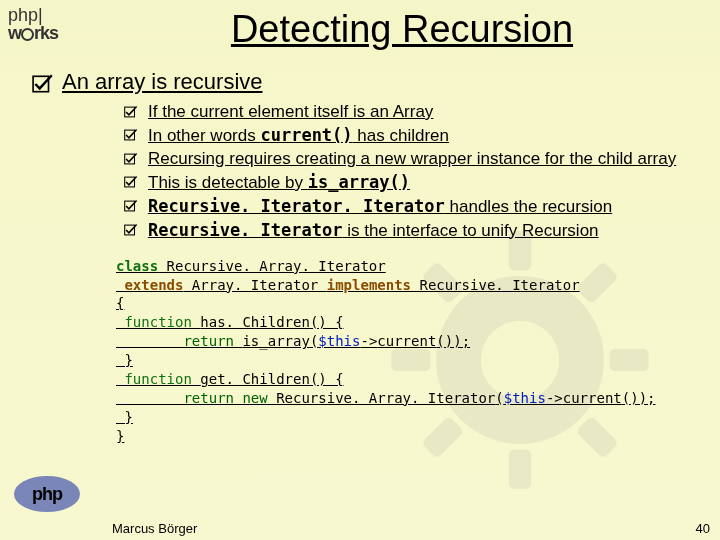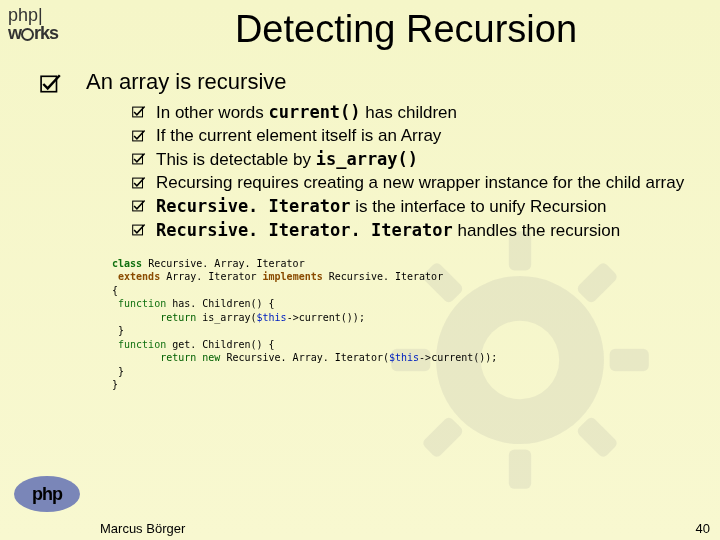--- a/index.html
+++ b/index.html
@@ -57,38 +57,39 @@
   .bottom-logo span {
     color: #000;
     font-weight: bold;
     font-size: 18px;
     font-family: Arial, sans-serif;
     letter-spacing: -1px;
   }
   .content {
     position: absolute;
     top: 0;
-    left: 108px;
+    left: 100px;
     right: 0;
     padding-right: 16px;
     z-index: 1;
+    text-decoration: underline;
   }
   .title {
     font-size: 38px;
     font-family: Verdana, sans-serif;
     color: #000;
     text-align: center;
     margin-top: 8px;
     margin-bottom: 18px;
     font-weight: normal;
   }
   .main-point {
     display: flex;
     align-items: flex-start;
-    gap: 24px;
+    gap: 8px;
     margin-bottom: 6px;
   }
   .check-big {
     width: 22px;
     height: 22px;
     flex-shrink: 0;
     margin-top: 4px;
     margin-left: -68px;
   }
   .main-text {
@@ -116,36 +117,36 @@
     font-size: 17px;
     color: #000;
   }
   .mono {
     font-family: "Lucida Console", Consolas, monospace;
     font-weight: bold;
   }
   .bold { font-weight: bold; }
   .code-block {
     margin-top: 14px;
-    margin-left: 4px;
+    margin-left: 16px;
     font-family: "Lucida Console", Consolas, monospace;
-    font-size: 10px;
+    font-size: 14px;
     line-height: 1.35;
     color: #000;
     white-space: pre;
   }
   .kw-class { color: #107010; font-weight: bold; }
   .kw-ext { color: #8a4b00; font-weight: bold; }
   .kw-func { color: #107010; }
   .kw-return { color: #006000; }
   .type-blue { color: #0020c0; }
   .footer {
     position: absolute;
     bottom: 4px;
-    left: 100px;
+    left: 112px;
     right: 10px;
     display: flex;
     justify-content: flex-start;
     font-size: 13px;
     color: #000;
     z-index: 2;
   }
   .footer .center { position: absolute; left: 0; right: 0; text-align: center; margin-top: 44px; }
   .footer .right { margin-left: auto; }
 </style>
@@ -189,61 +190,61 @@
     <div class="main-text">An array is recursive</div>
   </div>
 
   <div class="sub-list">
 
     <div class="sub-item">
       <svg class="check-small" viewBox="0 0 20 20">
           <rect x="1" y="3" width="14" height="14" fill="none" stroke="#000" stroke-width="1.5"></rect>
           <path d="M3 10 L7 14 L18 2" fill="none" stroke="#000" stroke-width="2.2"></path>
         </svg>
+      <div class="sub-text">If the current element itself is an Array</div>
+    </div>
+
+    <div class="sub-item">
+      <svg class="check-small" viewBox="0 0 20 20">
+          <rect x="1" y="3" width="14" height="14" fill="none" stroke="#000" stroke-width="1.5"></rect>
+          <path d="M3 10 L7 14 L18 2" fill="none" stroke="#000" stroke-width="2.2"></path>
+        </svg>
       <div class="sub-text"><span>In other words </span><span class="mono">current()</span><span> has children</span></div>
     </div>
 
     <div class="sub-item">
       <svg class="check-small" viewBox="0 0 20 20">
           <rect x="1" y="3" width="14" height="14" fill="none" stroke="#000" stroke-width="1.5"></rect>
           <path d="M3 10 L7 14 L18 2" fill="none" stroke="#000" stroke-width="2.2"></path>
         </svg>
-      <div class="sub-text">If the current element itself is an Array</div>
+      <div class="sub-text">Recursing requires creating a new wrapper instance for the child array</div>
     </div>
 
     <div class="sub-item">
       <svg class="check-small" viewBox="0 0 20 20">
           <rect x="1" y="3" width="14" height="14" fill="none" stroke="#000" stroke-width="1.5"></rect>
           <path d="M3 10 L7 14 L18 2" fill="none" stroke="#000" stroke-width="2.2"></path>
         </svg>
       <div class="sub-text"><span>This is detectable by </span><span class="mono">is_array()</span></div>
     </div>
 
     <div class="sub-item">
       <svg class="check-small" viewBox="0 0 20 20">
           <rect x="1" y="3" width="14" height="14" fill="none" stroke="#000" stroke-width="1.5"></rect>
           <path d="M3 10 L7 14 L18 2" fill="none" stroke="#000" stroke-width="2.2"></path>
         </svg>
-      <div class="sub-text">Recursing requires creating a new wrapper instance for the child array</div>
+      <div class="sub-text"><span class="bold mono">Recursive. Iterator. Iterator</span><span> handles the recursion</span></div>
     </div>
 
     <div class="sub-item">
       <svg class="check-small" viewBox="0 0 20 20">
           <rect x="1" y="3" width="14" height="14" fill="none" stroke="#000" stroke-width="1.5"></rect>
           <path d="M3 10 L7 14 L18 2" fill="none" stroke="#000" stroke-width="2.2"></path>
         </svg>
       <div class="sub-text"><span class="bold mono">Recursive. Iterator</span><span> is the interface to unify Recursion</span></div>
-    </div>
-
-    <div class="sub-item">
-      <svg class="check-small" viewBox="0 0 20 20">
-          <rect x="1" y="3" width="14" height="14" fill="none" stroke="#000" stroke-width="1.5"></rect>
-          <path d="M3 10 L7 14 L18 2" fill="none" stroke="#000" stroke-width="2.2"></path>
-        </svg>
-      <div class="sub-text"><span class="bold mono">Recursive. Iterator. Iterator</span><span> handles the recursion</span></div>
     </div>
 
   </div>
 
   <div class="code-block"><span class="kw-class">class</span><span> Recursive. Array. Iterator</span>
 <span class="kw-ext"> extends</span><span> Array. Iterator </span><span class="kw-ext">implements</span><span> Recursive. Iterator</span>
 <span>{</span>
 <span class="kw-func"> function </span><span>has. Children</span><span>() {</span>
 <span class="kw-return">        return </span><span>is_array</span><span>(</span><span class="type-blue">$this</span><span>-&gt;</span><span>current</span><span>());</span>
 <span> }</span>

